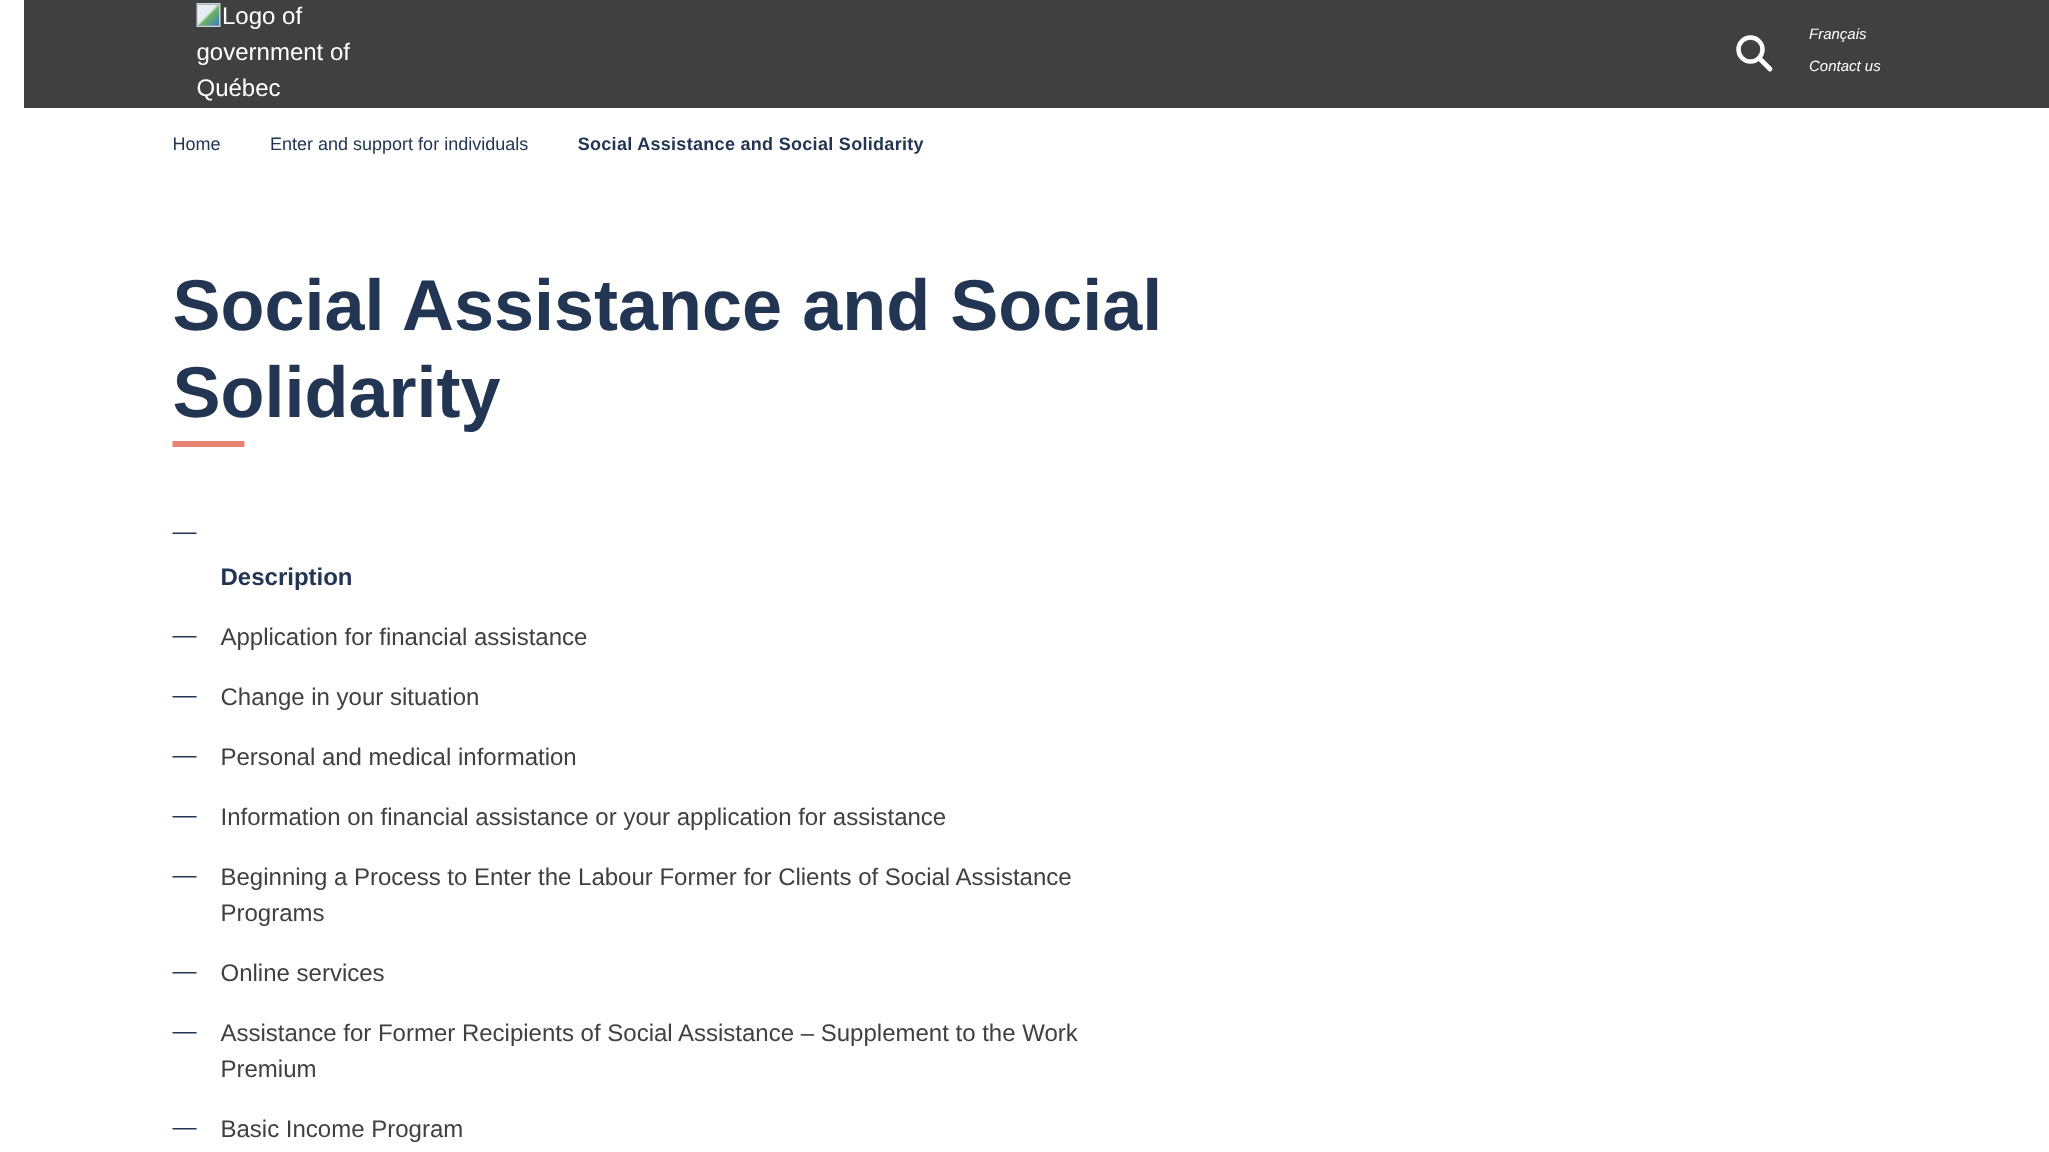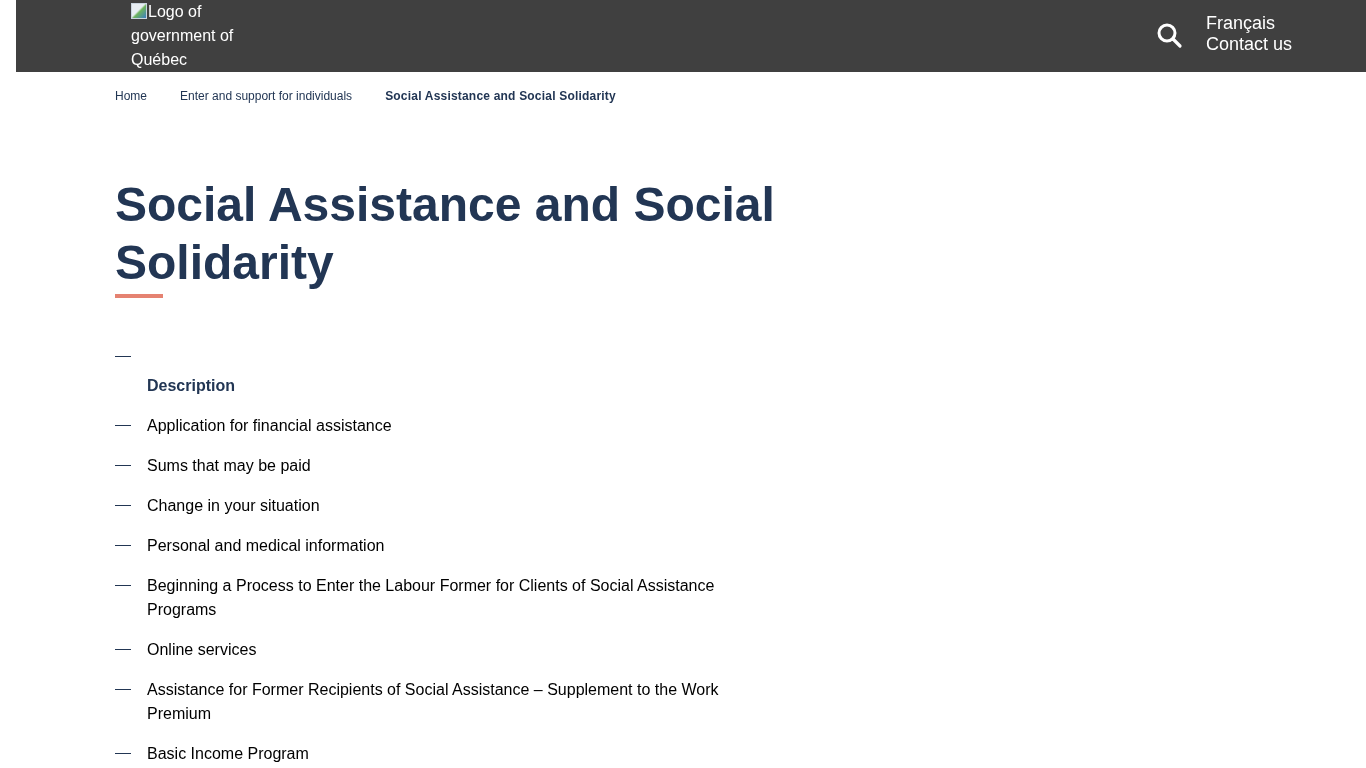--- a/index.html
+++ b/index.html
@@ -21,21 +21,21 @@
     }
     .search-btn {
       position: absolute; left: 1138px; top: 20px; width: 32px; height: 32px;
       cursor: pointer;
     }
     .top-links {
       position: absolute; left: 1190px; top: 15px;
       display: flex; flex-direction: column; gap: 4px;
     }
     .top-links a {
-      color: #ffffff; font-size: 18px; line-height: 17px; text-decoration: none;
+      color: #ffffff; font-size: 10px; line-height: 17px; text-decoration: none; font-style: italic;
     }
 
     .breadcrumb {
       position: absolute; left: 115px; top: 89px;
       display: flex; gap: 33px; font-size: 12px; line-height: 15px;
     }
     .breadcrumb a { color: #223654; text-decoration: none; }
     .breadcrumb .current { font-weight: bold; color: #223654; letter-spacing: 0.2px; }
 
     .page-title {
@@ -55,21 +55,21 @@
       display: flex; align-items: flex-start;
       font-size: 16px; line-height: 24px; margin-bottom: 16px;
     }
     .toc .dash {
       width: 32px; flex-shrink: 0; color: #223654; font-size: 16px;
     }
     .toc .dash::before {
       content: ""; display: inline-block; width: 16px; height: 1px;
       background: #223654; vertical-align: 5px;
     }
-    .toc a { color: #000000; text-decoration: none; }
+    .toc a { color: #404040; text-decoration: none; }
     .toc .active { color: #223654; font-weight: bold; margin-top: 29px; }
   </style>
 </head>
 <body>
 
 <header class="header">
   <div class="logo">
     <span class="broken-img"></span><span>Logo of government of Québec</span>
   </div>
 
@@ -99,29 +99,29 @@
   <li>
     <span class="dash"></span>
     <span class="active">Description</span>
   </li>
   <li>
     <span class="dash"></span>
     <a href="#">Application for financial assistance</a>
   </li>
   <li>
     <span class="dash"></span>
-    <a href="#">Sums that may be paid</a>
-  </li>
-  <li>
-    <span class="dash"></span>
     <a href="#">Change in your situation</a>
   </li>
   <li>
     <span class="dash"></span>
     <a href="#">Personal and medical information</a>
+  </li>
+  <li>
+    <span class="dash"></span>
+    <a href="#">Information on financial assistance or your application for assistance</a>
   </li>
   <li>
     <span class="dash"></span>
     <a href="#">Beginning a Process to Enter the Labour Former for Clients of Social Assistance Programs</a>
   </li>
   <li>
     <span class="dash"></span>
     <a href="#">Online services</a>
   </li>
   <li>

